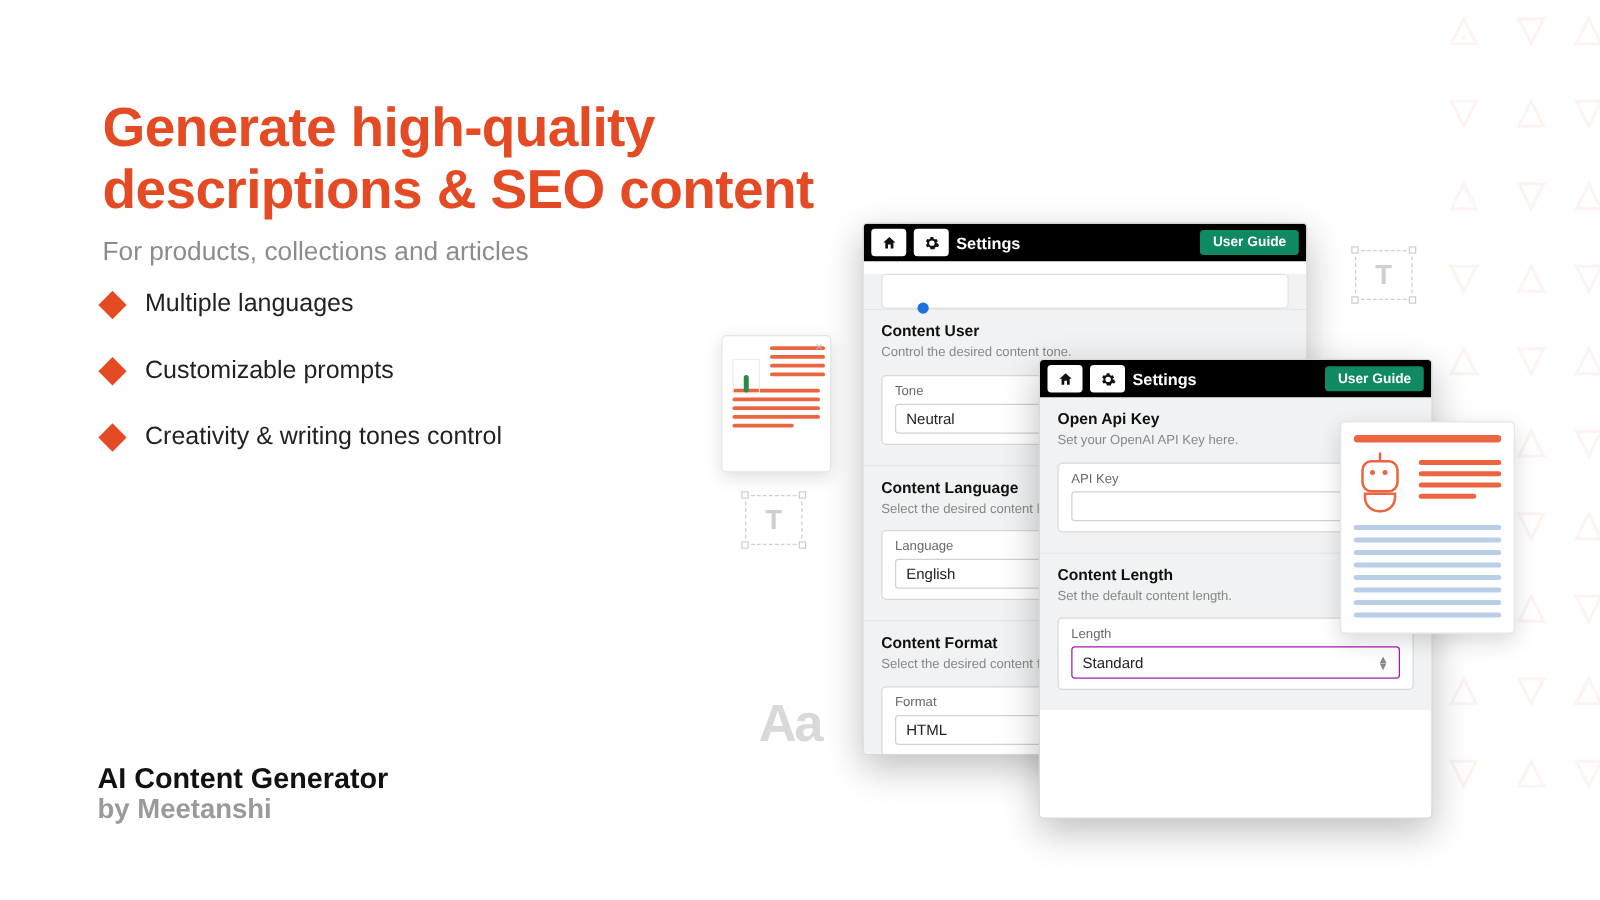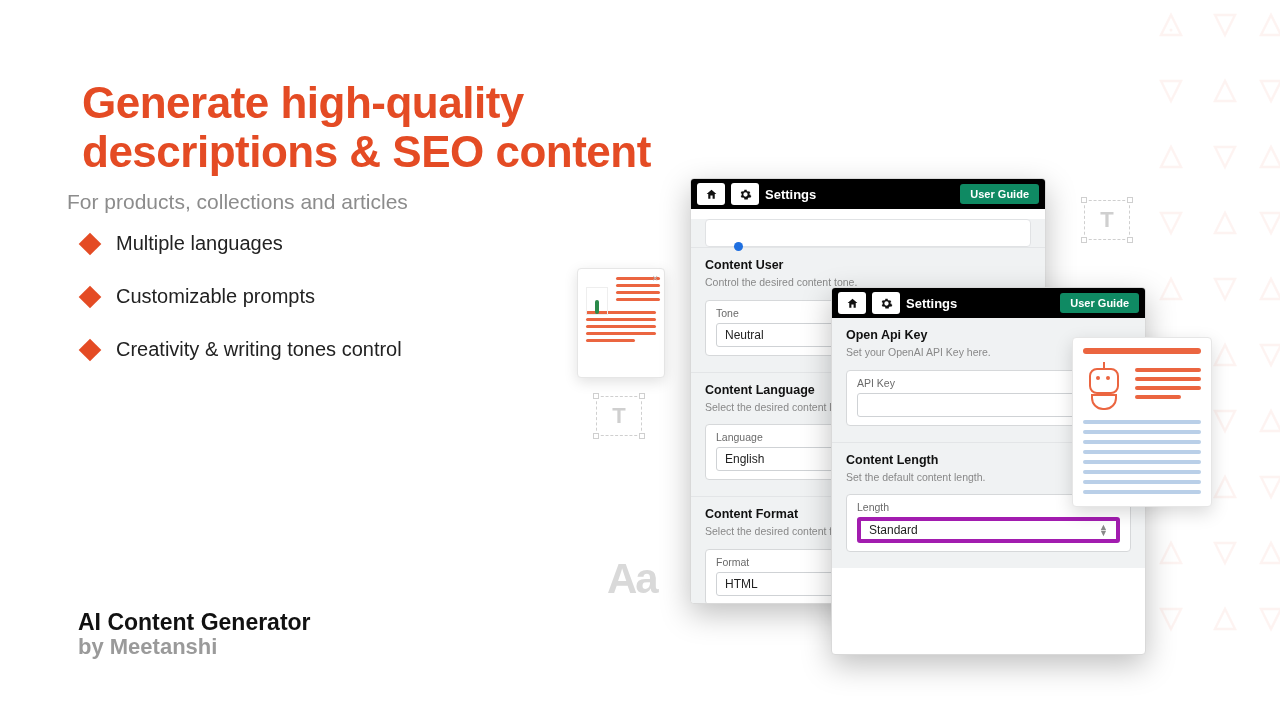--- a/index.html
+++ b/index.html
@@ -6,21 +6,21 @@
   html, body { width: 1280px; height: 720px; font-family: "Segoe UI", Arial, sans-serif; overflow: hidden; background: #fff; }
   .stage { position: relative; width: 1280px; height: 720px; padding-left: 29px; }
 
   
   .bg-pattern { position:absolute; inset:0; overflow:hidden; opacity:0.06; pointer-events:none; }
   .bg-pattern .col { position:absolute; top:0; width:44px; display:flex; flex-direction:column; gap:36px; padding-top:10px;}
   .bg-pattern svg { width:30px; height:30px; }
   .bg-pattern .flip { transform: scaleY(-1); }
 
   .headline { position:absolute; left:82px; top:78px; width:640px; font-weight:800; font-size:44px; line-height:1.12; color:#e44b24; letter-spacing:-0.5px; }
-  .subhead  { position:absolute; left:67px; top:190px; font-size:21px; color:#8c8c8c; }
+  .subhead  { position:absolute; left:82px; top:190px; font-size:21px; color:#8c8c8c; }
 
   .bullets { position:absolute; left:82px; top:232px; display:flex; flex-direction:column; gap:30px; }
   .bullets .row { display:flex; align-items:center; gap:18px; font-size:20px; color:#222; }
   .diamond { width:16px; height:16px; background:#e44b24; transform:rotate(45deg); flex:0 0 auto; }
 
   .brand { position:absolute; left:78px; bottom:60px; }
   .brand .t1 { font-weight:800; font-size:23px; color:#111; }
   .brand .t2 { font-weight:700; font-size:22px; color:#9a9a9a; margin-top:-2px; }
 
   
@@ -87,21 +87,21 @@
   .sec-desc  { font-size:10.5px; color:#888; margin-bottom:10px; line-height:1.3; }
   .field {
     background:#fff; border:1px solid #d6d8da; border-radius:4px; padding:6px 10px 8px 10px; margin-bottom:12px;
   }
   .field .lbl { font-size:10.5px; color:#6a6a6a; margin-bottom:4px; display:block;}
   .field .inp {
     width:100%; height:24px; border:1px solid #cfd2d5; border-radius:3px; font-size:12px; padding:0 8px;
     background:#fff; color:#222;
   }
   .field .sel {
-    width:100%; height:26px; border:4px solid #a21caf; border-radius:3px; font-size:12px; padding:0 8px;
+    width:100%; height:26px; border:1px solid #a21caf; border-radius:3px; font-size:12px; padding:0 8px;
     background:#fff; color:#222; display:flex; align-items:center; justify-content:space-between;
   }
   .updown { font-size:9px; color:#888; line-height:6px; display:flex; flex-direction:column; align-items:center;}
 
   .win-a { left:690px; top:178px; width:356px; height:426px; }
   .win-a .topblank { height:28px; background:#fff; border:1px solid #e0e2e4; border-radius:4px; margin:10px 14px 0 14px; position:relative;}
   .win-a .topblank .dot { position:absolute; left:28px; bottom:-5px; width:9px; height:9px; background:#1f6fe0; border-radius:50%;}
 
   .win-b { left:831px; top:287px; width:315px; height:368px; }
 

